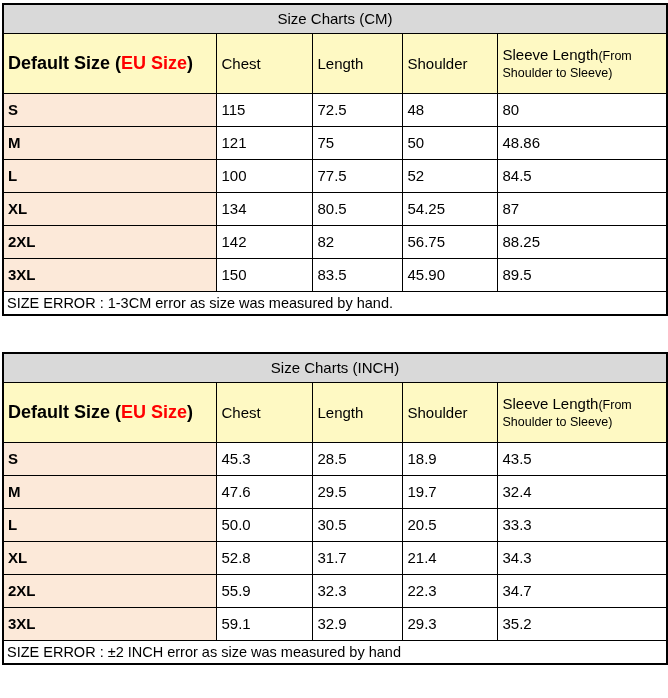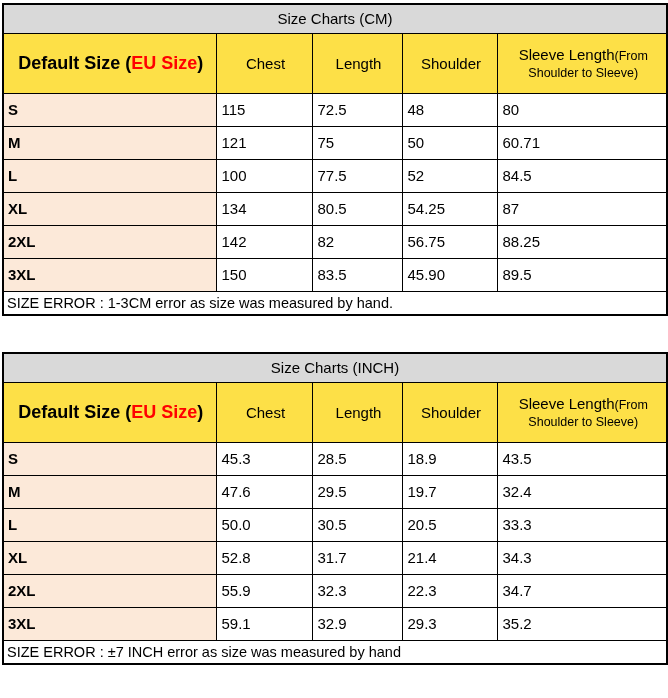--- a/index.html
+++ b/index.html
@@ -32,23 +32,23 @@
   col.c-sleeve  { width: 170px; }
 
   tr.title-row td {
     background: #d9d9d9;
     height: 29px;
     text-align: center;
     font-size: 15px;
     font-weight: 400;
   }
   tr.header-row th {
-    background: #fde047;
+    background: #fef9c3;
     height: 60px;
-    text-align: center;
+    text-align: left;
     font-weight: 400;
     font-size: 15px;
     padding: 0 2px 0 5px;
   }
   tr.header-row th.h-size {
     font-weight: 700;
     font-size: 18px;
     padding-left: 4px;
     white-space: nowrap;
   }
@@ -103,21 +103,21 @@
       <td>115</td>
       <td>72.5</td>
       <td>48</td>
       <td>80</td>
     </tr>
     <tr class="data-row">
       <td class="size-cell">M</td>
       <td>121</td>
       <td>75</td>
       <td>50</td>
-      <td>60.71</td>
+      <td>48.86</td>
     </tr>
     <tr class="data-row">
       <td class="size-cell">L</td>
       <td>100</td>
       <td>77.5</td>
       <td>52</td>
       <td>84.5</td>
     </tr>
     <tr class="data-row">
       <td class="size-cell">XL</td>
@@ -201,18 +201,18 @@
       <td>34.7</td>
     </tr>
     <tr class="data-row">
       <td class="size-cell">3XL</td>
       <td>59.1</td>
       <td>32.9</td>
       <td>29.3</td>
       <td>35.2</td>
     </tr>
     <tr class="footer-row">
-      <td colspan="5">SIZE ERROR : ±7 INCH error as size was measured by hand</td>
+      <td colspan="5">SIZE ERROR : ±2 INCH error as size was measured by hand</td>
     </tr>
   </tbody>
     </table>
 
 </div>
 
 </body></html>

